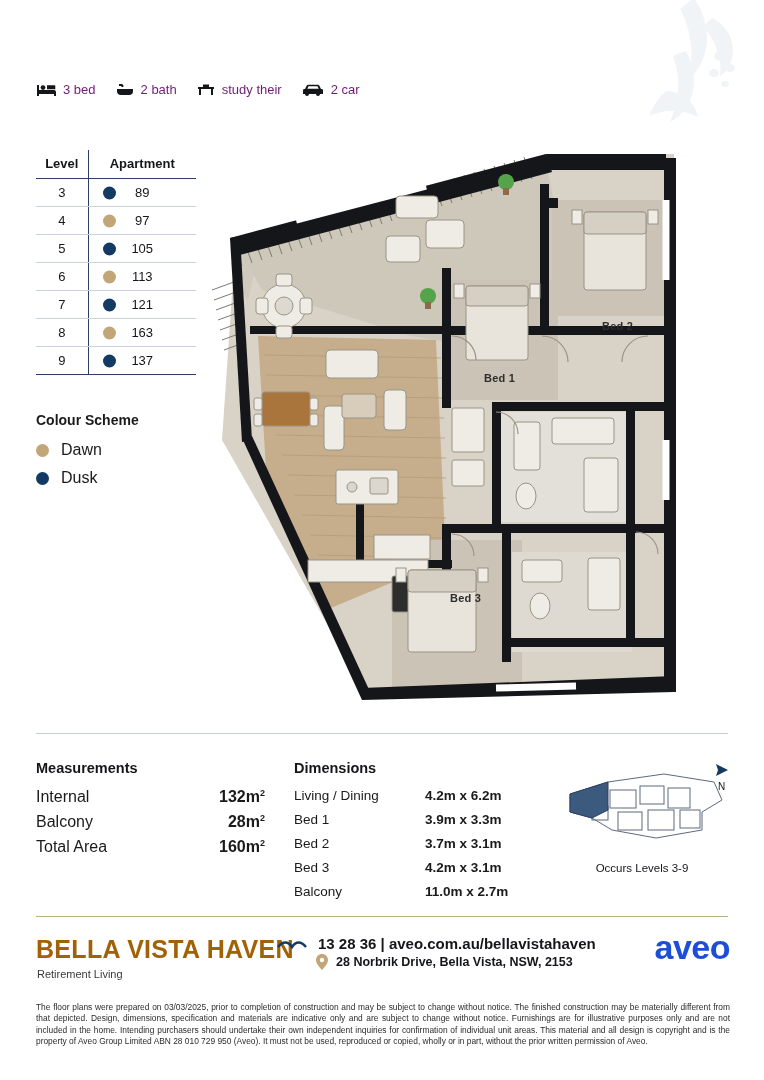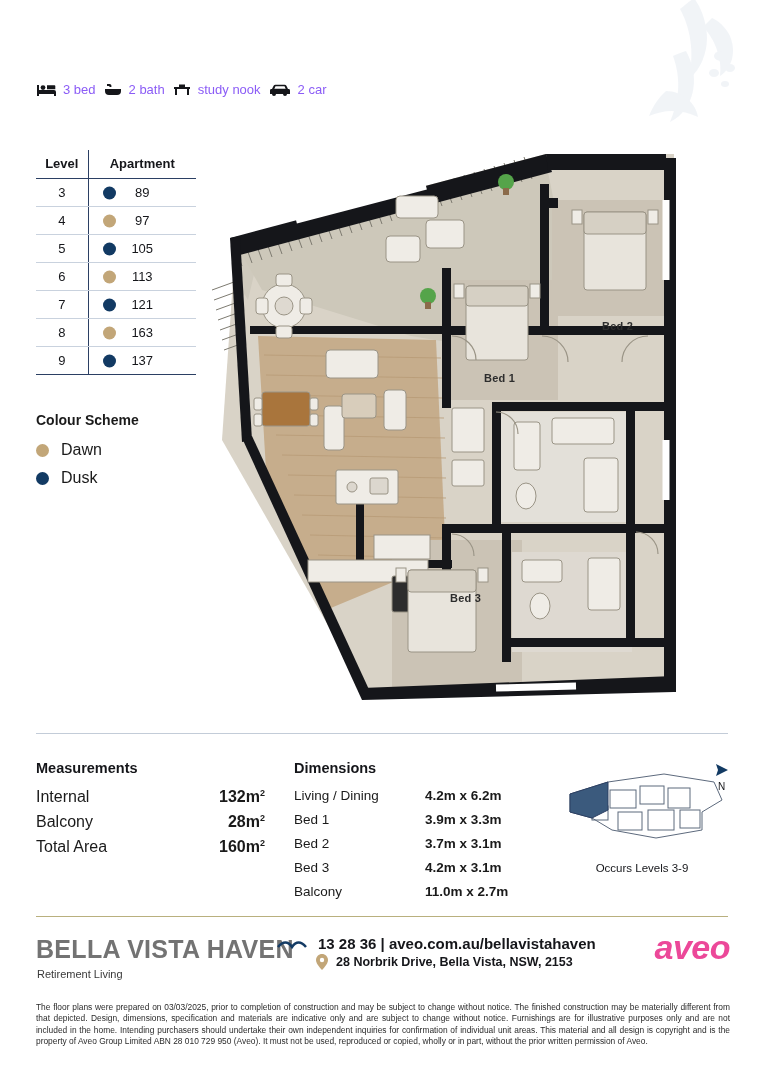--- a/index.html
+++ b/index.html
@@ -12,22 +12,22 @@
   }
   .page { position: relative; width: 764px; height: 1080px; background: #fff; }
 
   
   .title {
     position: absolute; left: 36px; top: 28px;
     font-size: 33px; font-weight: 400; letter-spacing: .2px; color: #15161a;
   }
   .specs {
     position: absolute; left: 36px; top: 82px;
-    display: flex; align-items: center; gap: 8px;
-    font-size: 13px; color: #8b5cf6;
+    display: flex; align-items: center; gap: 20px;
+    font-size: 13px; color: #701a75;
   }
   .spec { display: flex; align-items: center; gap: 7px; }
   .spec svg { display: block; }
 
   
   .watermark { position: absolute; right: 18px; top: -4px; opacity: .25; }
 
   
   .lvl-table {
     position: absolute; left: 36px; top: 150px;
@@ -89,35 +89,35 @@
 
   .keyplan { position: absolute; left: 552px; top: 760px; width: 180px; }
   .keyplan-cap {
     position: absolute; left: 552px; top: 862px; width: 180px; text-align: center;
     font-size: 11.5px; color: #15161a;
   }
 
   
   .brand {
     position: absolute; left: 36px; top: 935px;
-    font-size: 25px; font-weight: 700; letter-spacing: .3px; color: #737373;
+    font-size: 25px; font-weight: 700; letter-spacing: .3px; color: #a16207;
   }
   .brand-sub {
     position: absolute; left: 37px; top: 968px; font-size: 11px; color: #3a3a3a;
   }
   .contact1 {
     position: absolute; left: 318px; top: 935px; font-size: 15px; font-weight: 700; color: #15161a;
   }
   .contact2 {
     position: absolute; left: 336px; top: 955px; font-size: 12.5px; font-weight: 700; color: #15161a;
   }
   .pin { position: absolute; left: 315px; top: 954px; }
   .aveo {
     position: absolute; right: 34px; top: 928px;
-    font-size: 34px; font-weight: 700; color: #ec4899; letter-spacing: -.5px; font-style: italic;
+    font-size: 34px; font-weight: 700; color: #1d4ed8; letter-spacing: -.5px;
   }
   .disclaimer {
     position: absolute; left: 36px; top: 1002px; width: 694px;
     font-size: 8.4px; line-height: 1.35; color: #2b2b2b; text-align: justify;
   }
 </style>
 </head>
 <body>
 
 <div class="page">
@@ -160,21 +160,21 @@
     </div>
     <div class="spec">
       <span>
         <svg width="18" height="14" viewBox="0 0 18 14">
             <rect x="1" y="4" width="16" height="2" fill="#15161a"></rect>
             <rect x="2" y="6" width="2" height="6" fill="#15161a"></rect>
             <rect x="14" y="6" width="2" height="6" fill="#15161a"></rect>
             <rect x="6" y="1.5" width="6" height="2.5" fill="#15161a"></rect>
           </svg>
       </span>
-      <span>study nook</span>
+      <span>study their</span>
     </div>
     <div class="spec">
       <span>
         <svg width="22" height="14" viewBox="0 0 22 14">
             <path fill="#15161a" d="M3 6l1.6-3.2A2 2 0 016.4 1.7h9.2a2 2 0 011.8 1.1L19 6h.6a1.4 1.4 0 011.4 1.4V11h-3a2 2 0 01-4 0H7a2 2 0 01-4 0H1V7.4A1.4 1.4 0 012.4 6H3zm2.3-.3h11.4l-1.2-2.4H6.5L5.3 5.7z"></path>
           </svg>
       </span>
       <span>2 car</span>
     </div>
   </div>

